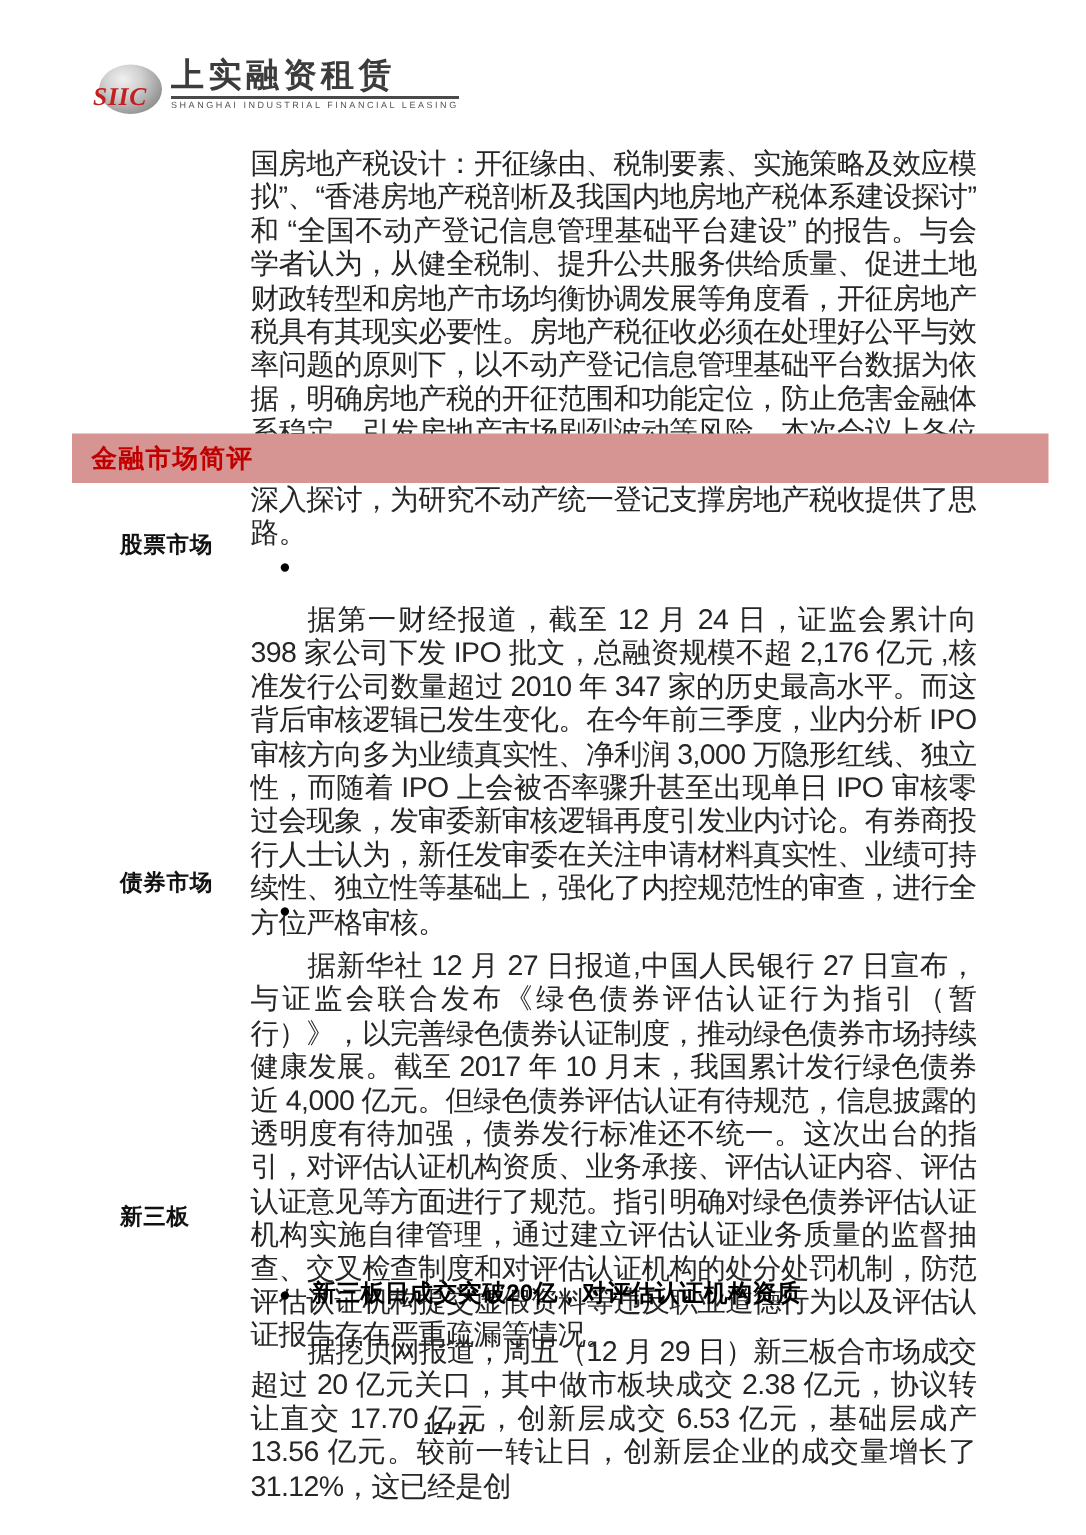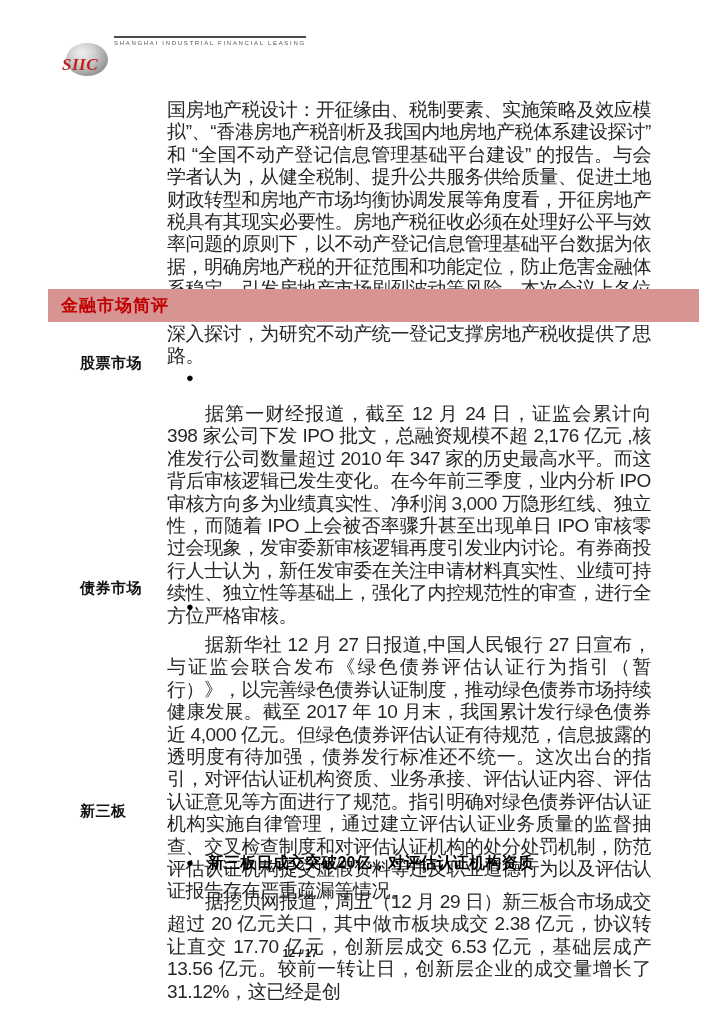--- a/index.html
+++ b/index.html
@@ -76,20 +76,21 @@
   }
 </style>
 </head>
 <body>
 
 <header class="logo-row">
   <div class="globe">
     <span class="siic">SIIC</span>
   </div>
   <div class="logo-text">
+    <div class="logo-cn">上实融资租赁</div>
     <div class="logo-rule"></div>
     <div class="logo-en">SHANGHAI INDUSTRIAL FINANCIAL LEASING</div>
   </div>
 </header>
 
 <p class="para intro">国房地产税设计：开征缘由、税制要素、实施策略及效应模拟”、“香港房地产税剖析及我国内地房地产税体系建设探讨” 和 “全国不动产登记信息管理基础平台建设” 的报告。与会学者认为，从健全税制、提升公共服务供给质量、促进土地财政转型和房地产市场均衡协调发展等角度看，开征房地产税具有其现实必要性。房地产税征收必须在处理好公平与效率问题的原则下，以不动产登记信息管理基础平台数据为依据，明确房地产税的开征范围和功能定位，防止危害金融体系稳定、引发房地产市场剧烈波动等风险。本次会议上各位专家学者及研究员们就房地产税收的一系列关键问题进行了深入探讨，为研究不动产统一登记支撑房地产税收提供了思路。</p>
 
 <div class="banner">
   <span class="banner-title">金融市场简评</span>
 </div>

